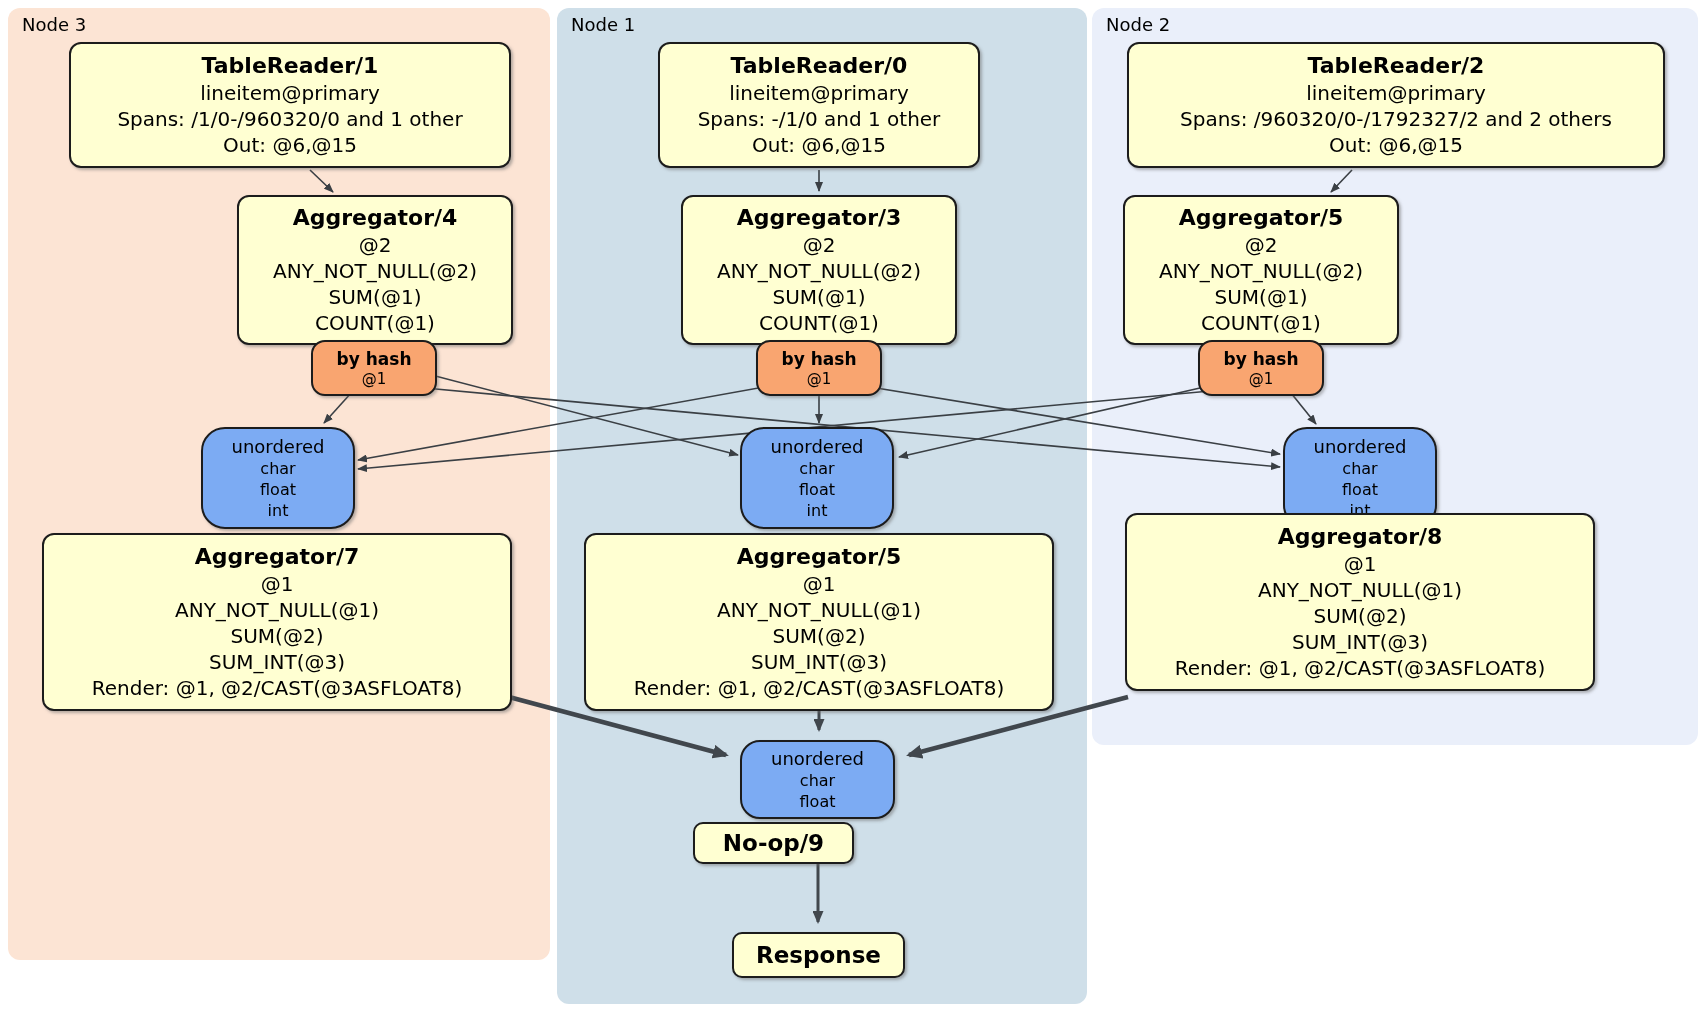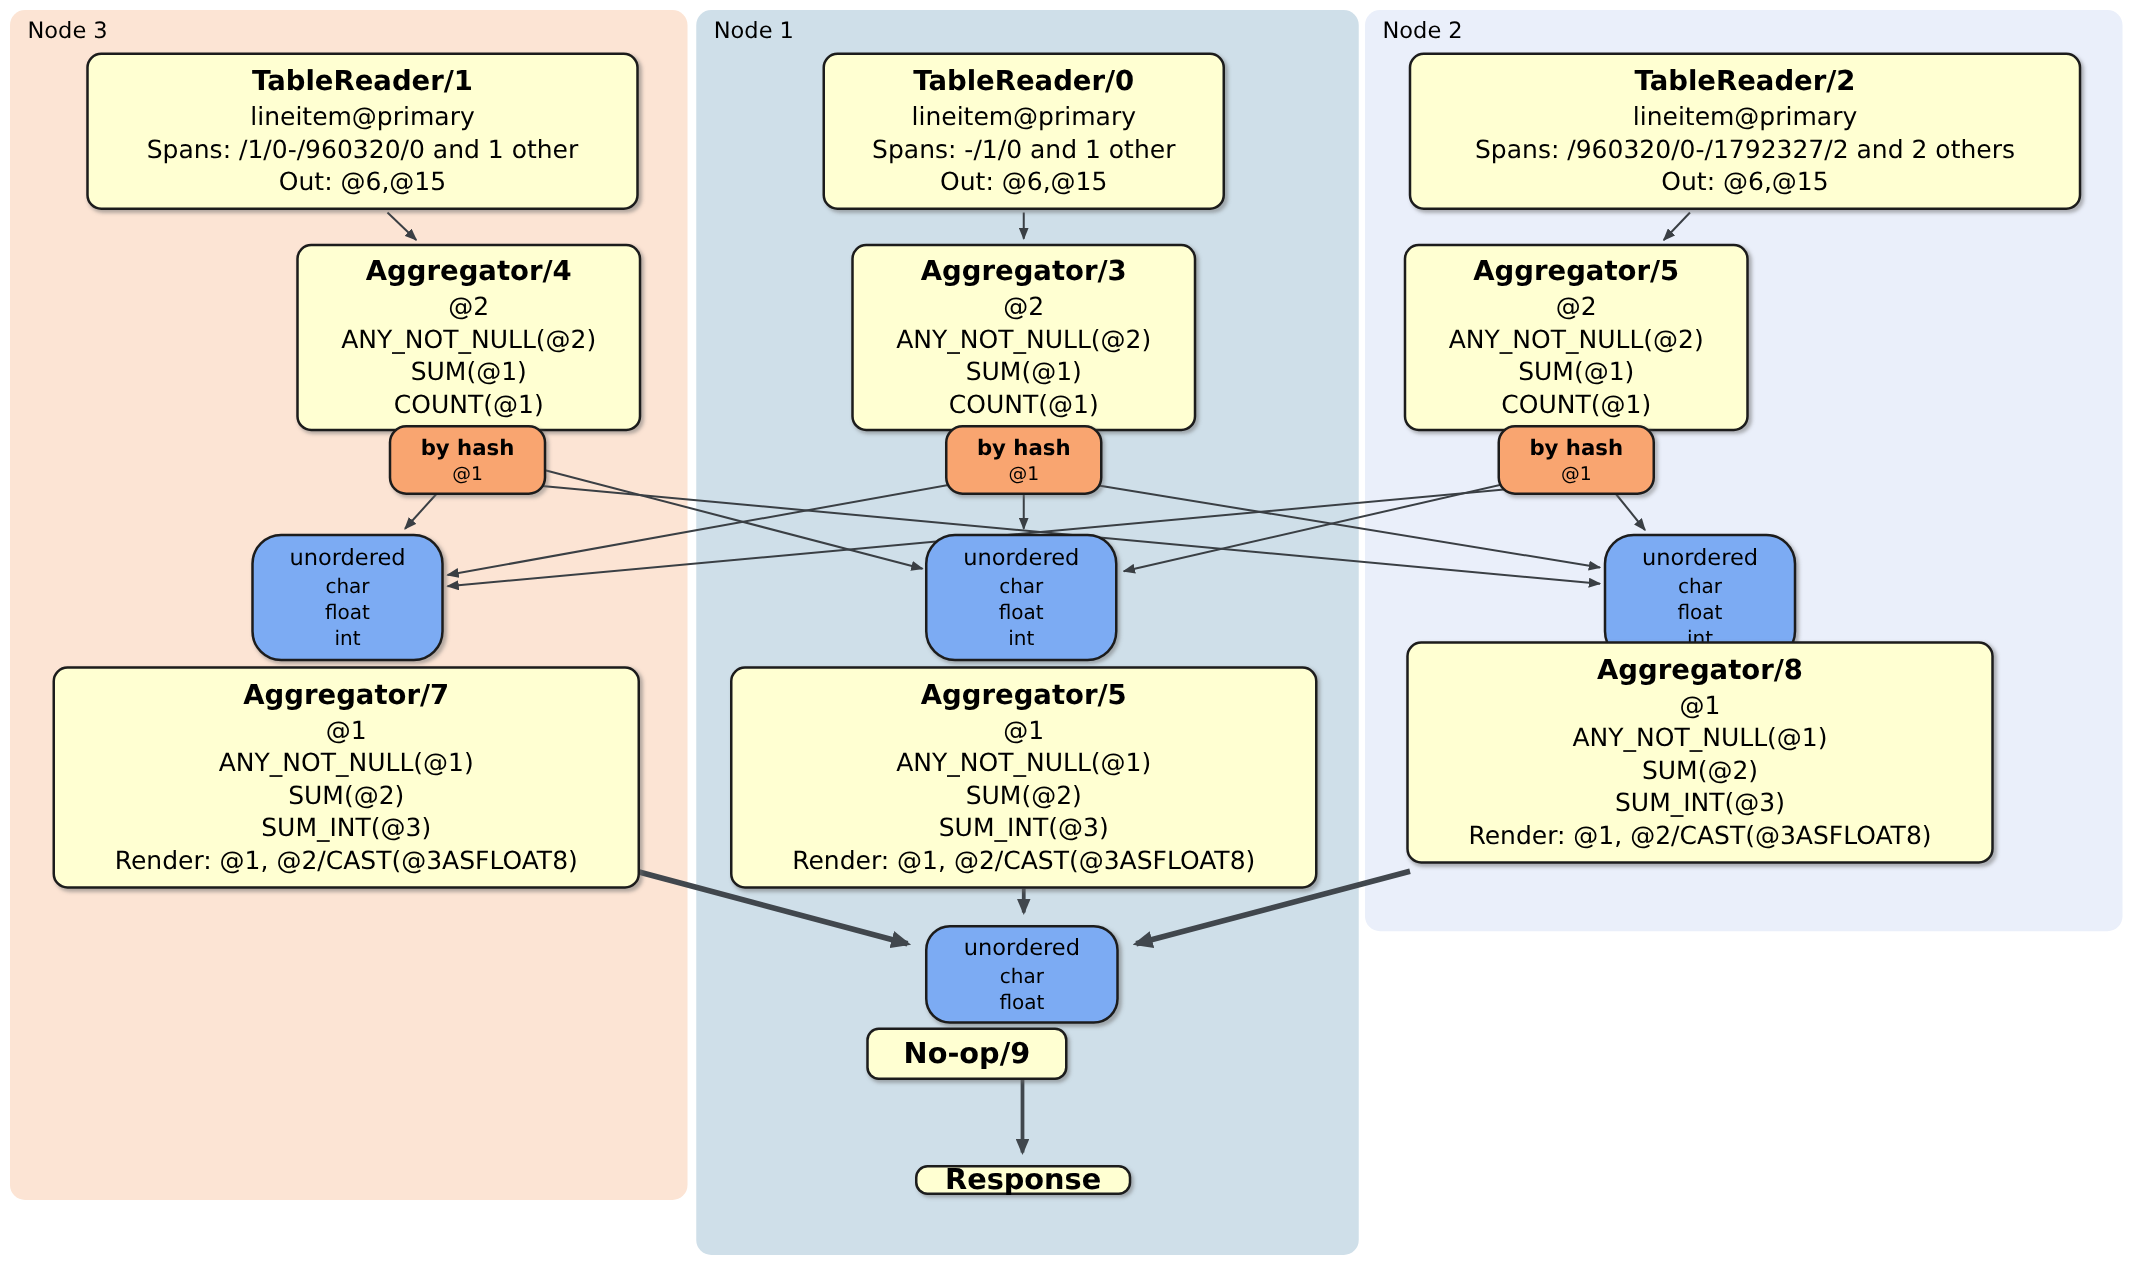--- a/index.html
+++ b/index.html
@@ -185,17 +185,17 @@
   </div>
 
   <div class="box sync" style="left:740px;top:740px;width:155px;height:79px;border-radius:20px">
     <div class="t">unordered</div>
     <div class="l">char</div>
     <div class="l">float</div>
   </div>
   <div class="box op terminal" style="left:693px;top:822px;width:161px;height:42px;border-radius:10px">
     <div class="t">No-op/9</div>
   </div>
-  <div class="box op terminal" style="left:732px;top:932px;width:173px;height:24px;border-radius:10px">
+  <div class="box op terminal" style="left:732px;top:932px;width:173px;height:46px;border-radius:10px">
     <div class="t">Response</div>
   </div>
 
 </div>
 
 </body></html>

